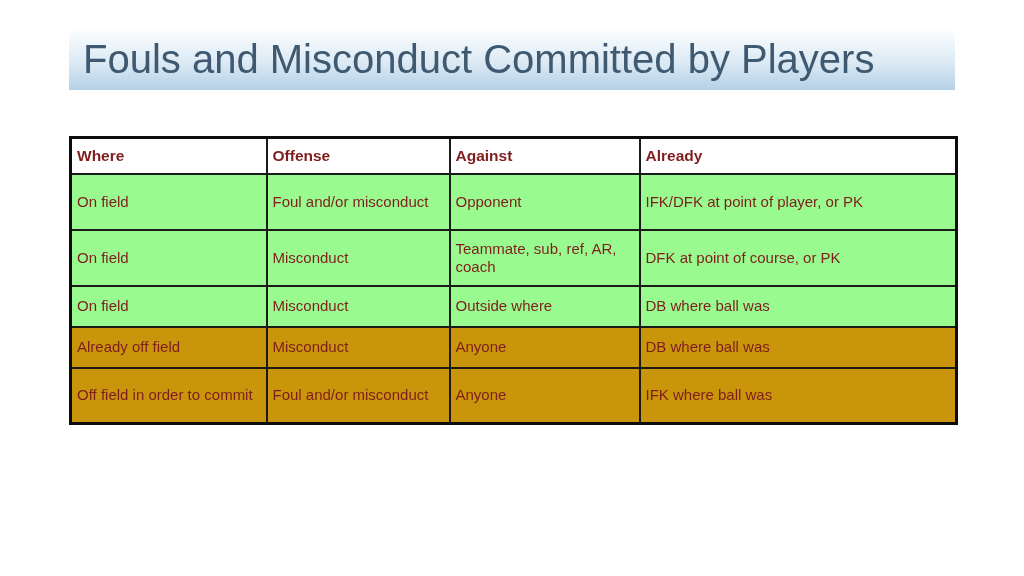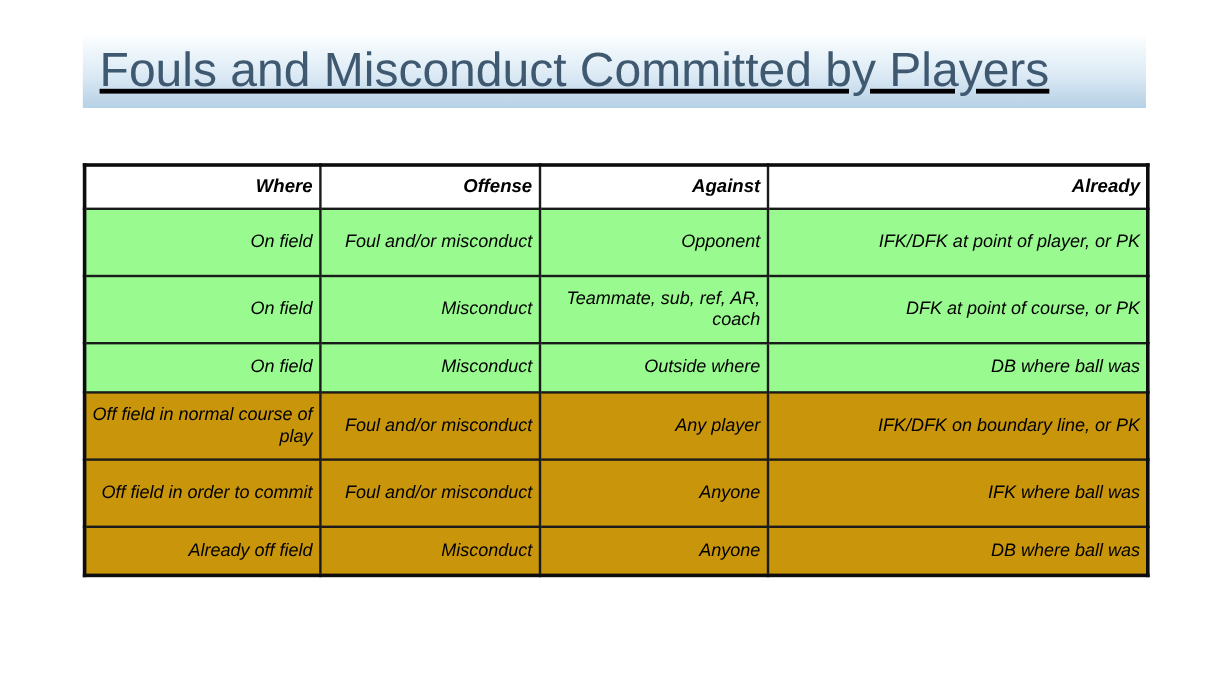--- a/index.html
+++ b/index.html
@@ -25,21 +25,20 @@
     background: linear-gradient(to bottom,
                 #ffffff 0%,
                 #f2f8fc 18%,
                 #dceaf5 55%,
                 #bcd5e8 92%,
                 #b6d1e6 100%);
     display: flex;
     align-items: center;
     box-sizing: border-box;
     padding-left: 14px;
-    text-decoration: underline;
   }
   #title-text {
     font-family: "Liberation Sans", sans-serif;
     font-size: 40px;
     font-weight: 400;
     color: #3f5970;
     letter-spacing: 0px;
     white-space: nowrap;
     line-height: 1;
   }
@@ -53,28 +52,27 @@
   }
   table.fouls-table {
     border-collapse: collapse;
     table-layout: fixed;
     width: 886px;
     border: 3px solid #0d0d0d;
   }
   table.fouls-table td,
   table.fouls-table th {
     border: 2px solid #1a1a1a;
-    text-align: right;
+    text-align: left;
     vertical-align: middle;
     font-size: 15px;
-    color: #000000;
+    color: #7f1d1d;
     padding: 3px 5px;
     line-height: 1.18;
     box-sizing: border-box;
-    font-style: italic;
   }
   table.fouls-table thead th {
     background: #ffffff;
     font-weight: bold;
     height: 36px;
     font-size: 15.5px;
   }
   tr.row-green td {
     background: #99fb8f;
     font-weight: normal;
@@ -128,32 +126,26 @@
           <td class="tall">Teammate, sub, ref, AR, coach</td>
           <td class="tall">DFK at point of course, or PK</td>
         </tr>
         <tr class="row-green">
           <td class="short">On field</td>
           <td class="short">Misconduct</td>
           <td class="short">Outside where</td>
           <td class="short">DB where ball was</td>
         </tr>
         <tr class="row-gold">
-          <td class="tall">Off field  in normal course of play</td>
-          <td class="tall">Foul and/or misconduct</td>
-          <td class="tall">Any player</td>
-          <td class="tall">IFK/DFK on boundary line, or PK</td>
+          <td class="short">Already off field</td>
+          <td class="short">Misconduct</td>
+          <td class="short">Anyone</td>
+          <td class="short">DB where ball was</td>
         </tr>
         <tr class="row-gold">
           <td class="tall">Off field in order to commit</td>
           <td class="tall">Foul and/or misconduct</td>
           <td class="tall">Anyone</td>
           <td class="tall">IFK where ball was</td>
         </tr>
-        <tr class="row-gold">
-          <td class="short">Already off field</td>
-          <td class="short">Misconduct</td>
-          <td class="short">Anyone</td>
-          <td class="short">DB where ball was</td>
-        </tr>
       </tbody>
   </table>
 </div>
 
 </body></html>

